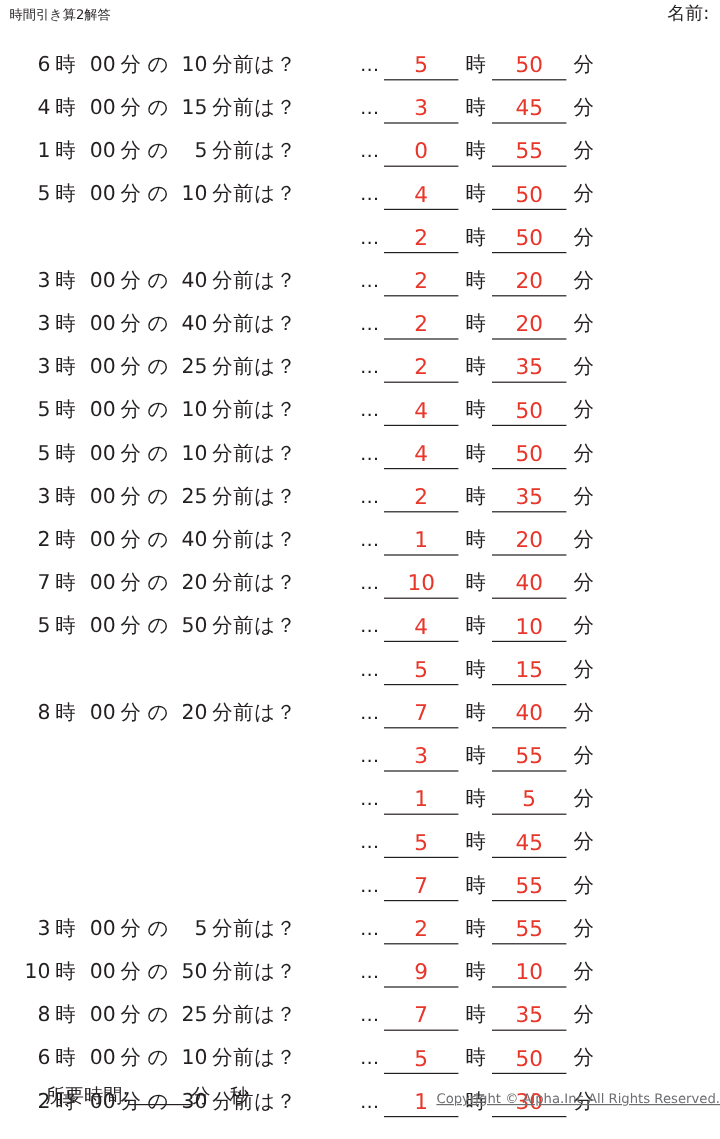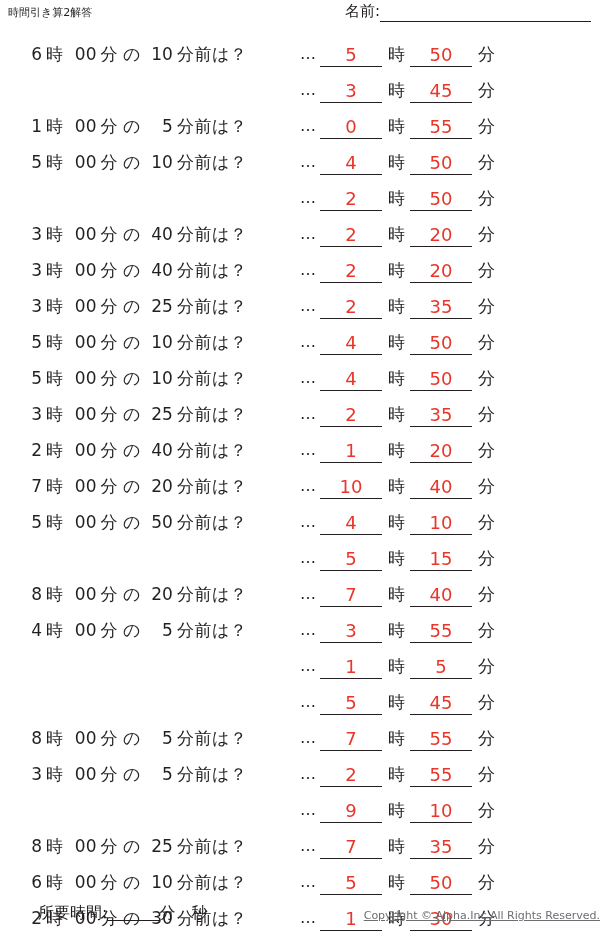--- a/index.html
+++ b/index.html
@@ -37,20 +37,21 @@
     color: #231f20;
     white-space: nowrap;
   }
   .name-area {
     position: absolute;
     left: 345px;
     top: 2px;
     width: 246px;
     display: flex;
     align-items: flex-end;
+    flex-direction: column;
   }
   .name-label {
     font-size: 15px;
     white-space: nowrap;
     padding-bottom: 1px;
   }
   .name-rule {
     flex: 1 1 auto;
     border-bottom: 1px solid #231f20;
     height: 19px;
@@ -190,20 +191,21 @@
           <span class="ansline"></span>
         </div>
         <div class="anslabel h">時</div>
         <div class="ansbox minute">
           <span class="ansval">50</span>
           <span class="ansline"></span>
         </div>
         <div class="anslabel m">分</div>
       </div>
       <div class="row">
+        <div class="q"><span class="n w2">4</span><span class="unit">時</span><span class="n w2">00</span><span class="unit">分</span><span class="sep">の</span><span class="n w2">15</span><span class="unit">分前は？</span></div>
         <div class="dots">…</div>
         <div class="ansbox hour">
           <span class="ansval">3</span>
           <span class="ansline"></span>
         </div>
         <div class="anslabel h">時</div>
         <div class="ansbox minute">
           <span class="ansval">45</span>
           <span class="ansline"></span>
         </div>
@@ -397,21 +399,20 @@
           <span class="ansline"></span>
         </div>
         <div class="anslabel h">時</div>
         <div class="ansbox minute">
           <span class="ansval">40</span>
           <span class="ansline"></span>
         </div>
         <div class="anslabel m">分</div>
       </div>
       <div class="row">
-        <div class="q"><span class="n w2">4</span><span class="unit">時</span><span class="n w2">00</span><span class="unit">分</span><span class="sep">の</span><span class="n w2">5</span><span class="unit">分前は？</span></div>
         <div class="dots">…</div>
         <div class="ansbox hour">
           <span class="ansval">3</span>
           <span class="ansline"></span>
         </div>
         <div class="anslabel h">時</div>
         <div class="ansbox minute">
           <span class="ansval">55</span>
           <span class="ansline"></span>
         </div>
@@ -437,21 +438,20 @@
           <span class="ansline"></span>
         </div>
         <div class="anslabel h">時</div>
         <div class="ansbox minute">
           <span class="ansval">45</span>
           <span class="ansline"></span>
         </div>
         <div class="anslabel m">分</div>
       </div>
       <div class="row">
-        <div class="q"><span class="n w2">8</span><span class="unit">時</span><span class="n w2">00</span><span class="unit">分</span><span class="sep">の</span><span class="n w2">5</span><span class="unit">分前は？</span></div>
         <div class="dots">…</div>
         <div class="ansbox hour">
           <span class="ansval">7</span>
           <span class="ansline"></span>
         </div>
         <div class="anslabel h">時</div>
         <div class="ansbox minute">
           <span class="ansval">55</span>
           <span class="ansline"></span>
         </div>
@@ -465,20 +465,21 @@
           <span class="ansline"></span>
         </div>
         <div class="anslabel h">時</div>
         <div class="ansbox minute">
           <span class="ansval">55</span>
           <span class="ansline"></span>
         </div>
         <div class="anslabel m">分</div>
       </div>
       <div class="row">
+        <div class="q"><span class="n w2">10</span><span class="unit">時</span><span class="n w2">00</span><span class="unit">分</span><span class="sep">の</span><span class="n w2">50</span><span class="unit">分前は？</span></div>
         <div class="dots">…</div>
         <div class="ansbox hour">
           <span class="ansval">9</span>
           <span class="ansline"></span>
         </div>
         <div class="anslabel h">時</div>
         <div class="ansbox minute">
           <span class="ansval">10</span>
           <span class="ansline"></span>
         </div>

